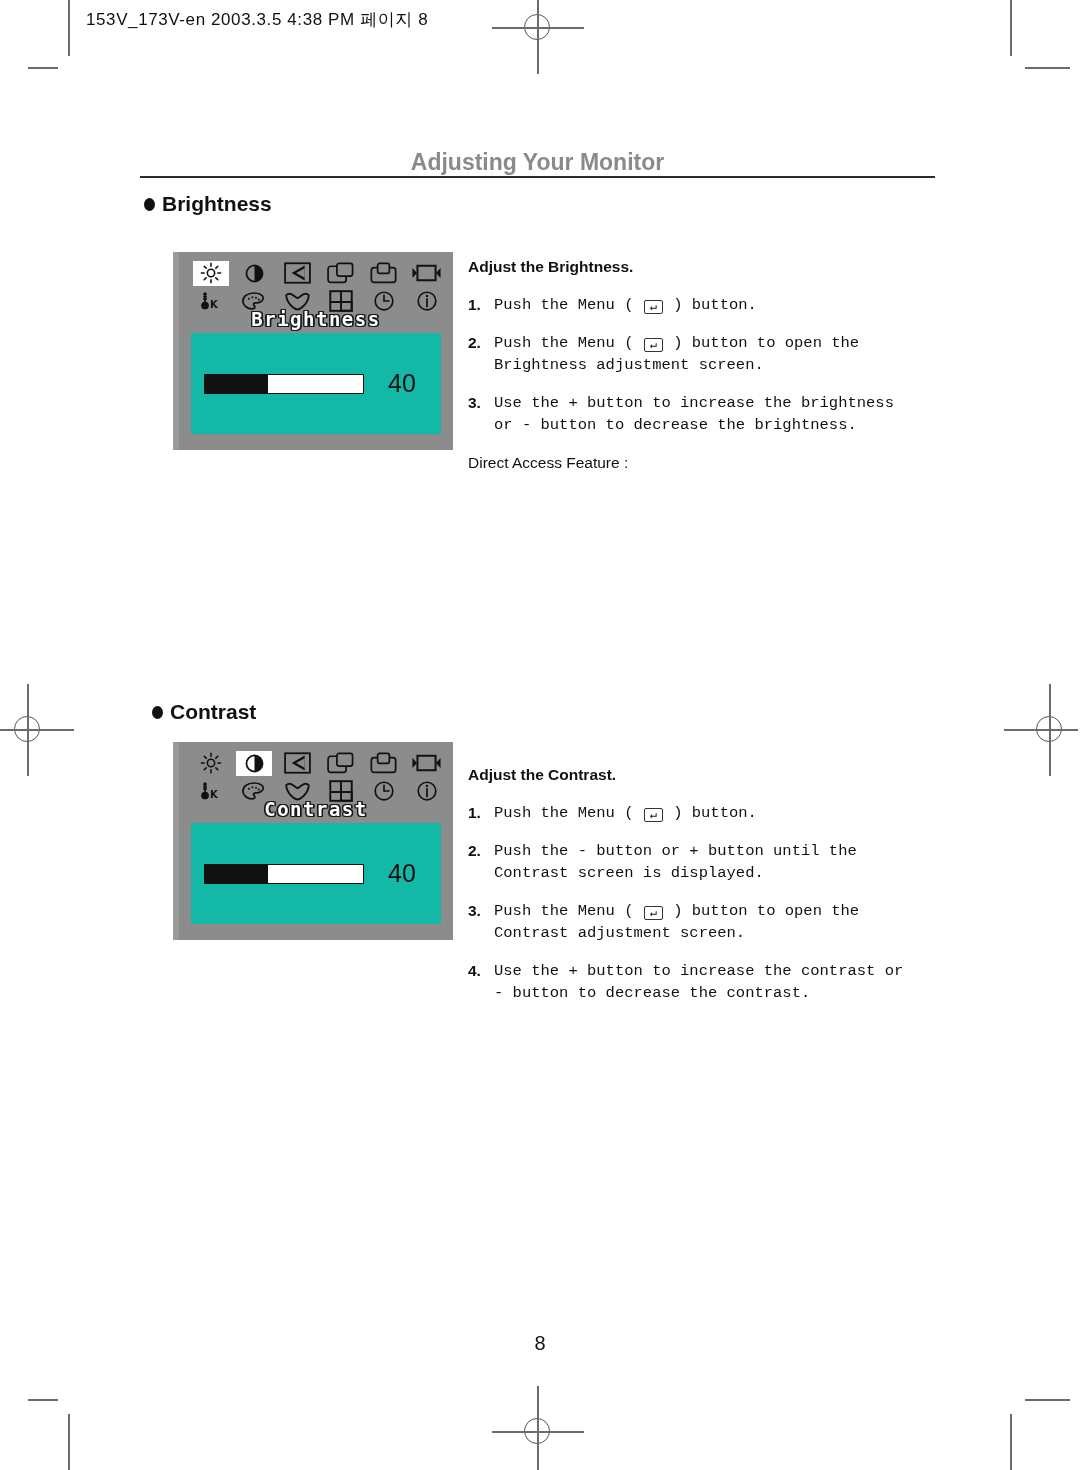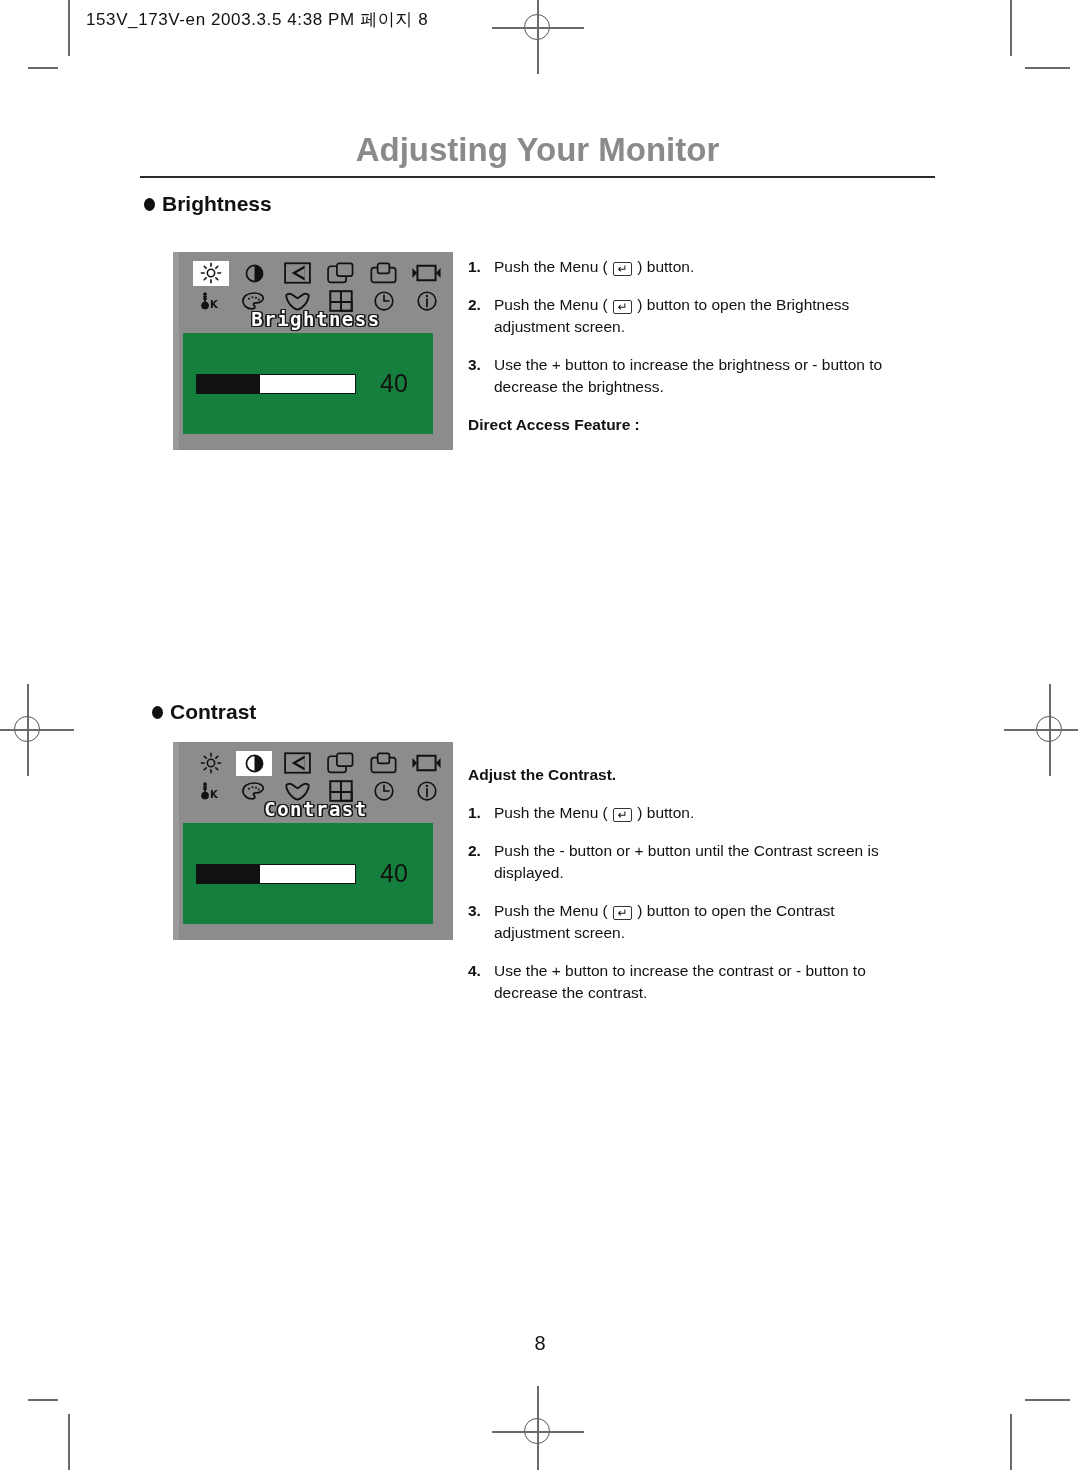--- a/index.html
+++ b/index.html
@@ -70,24 +70,24 @@
     font-size: 17px;
     letter-spacing: 0.6px;
     color: #111;
     white-space: nowrap;
     font-family: "Liberation Sans", sans-serif;
   }
 
   .title {
     position: absolute;
     left: 140px;
-    top: 131px;
+    top: 149px;
     width: 795px;
     text-align: center;
-    font-size: 33px;
+    font-size: 23px;
     font-weight: bold;
     color: #8a8a8a;
     letter-spacing: 0px;
   }
   .title-rule {
     position: absolute;
     left: 140px;
     top: 176px;
     width: 795px;
     height: 1.6px;
@@ -161,25 +161,25 @@
     color: #ffffff;
     text-shadow:
       -1.4px 0 #1a1a1a, 1.4px 0 #1a1a1a,
       0 -1.4px #1a1a1a, 0 1.4px #1a1a1a,
       -1.4px -1.4px #1a1a1a, 1.4px -1.4px #1a1a1a,
       -1.4px 1.4px #1a1a1a, 1.4px 1.4px #1a1a1a;
   }
 
   .osd-body {
     position: absolute;
-    left: 4px;
+    left: 12px;
     top: 81px;
     width: 250px;
     height: 101px;
-    background: #15803d;
+    background: #14b8a6;
     display: flex;
     align-items: center;
   }
   .bar-wrap {
     position: relative;
     margin-left: 13px;
     width: 160px;
     height: 20px;
     border: 1.6px solid #111;
     background: #ffffff;
@@ -214,37 +214,38 @@
     display: flex;
     margin-bottom: 16px;
   }
   .step-num {
     width: 26px;
     flex: 0 0 26px;
     font-weight: bold;
   }
   .step-txt {
     flex: 1;
+    font-family: Liberation Mono, monospace;
   }
   .menu-key {
     display: inline-block;
     width: 19px;
     height: 14px;
     border: 1.2px solid #333;
     border-radius: 2px;
     line-height: 12px;
     text-align: center;
     font-size: 12px;
     vertical-align: -1px;
     margin: 0 1px;
     box-sizing: border-box;
     color: #111;
   }
   .daf-title {
-    font-weight: bold;
+    font-weight: normal;
     margin-top: 4px;
     margin-bottom: 2px;
   }
   .daf-body { }
 
   .page-num {
     position: absolute;
     left: 0;
     top: 1332px;
     width: 1080px;
@@ -395,20 +396,21 @@
     <div class="osd-label">Brightness</div>
     <div class="osd-body">
       <div class="bar-wrap">
         <div class="bar-fill" style="width: 40%;"></div>
       </div>
       <div class="osd-value">40</div>
     </div>
   </div>
 
   <div class="instr" style="left:468px; top:256px;">
+    <div class="lead">Adjust the Brightness.</div>
     <div>
         <div class="step">
           <div class="step-num">1.</div>
           <div class="step-txt">Push the Menu ( <span class="menu-key">↵</span> ) button.</div>
         </div>
         <div class="step">
           <div class="step-num">2.</div>
           <div class="step-txt">Push the Menu ( <span class="menu-key">↵</span> ) button to open the Brightness adjustment  screen.</div>
         </div>
         <div class="step">

